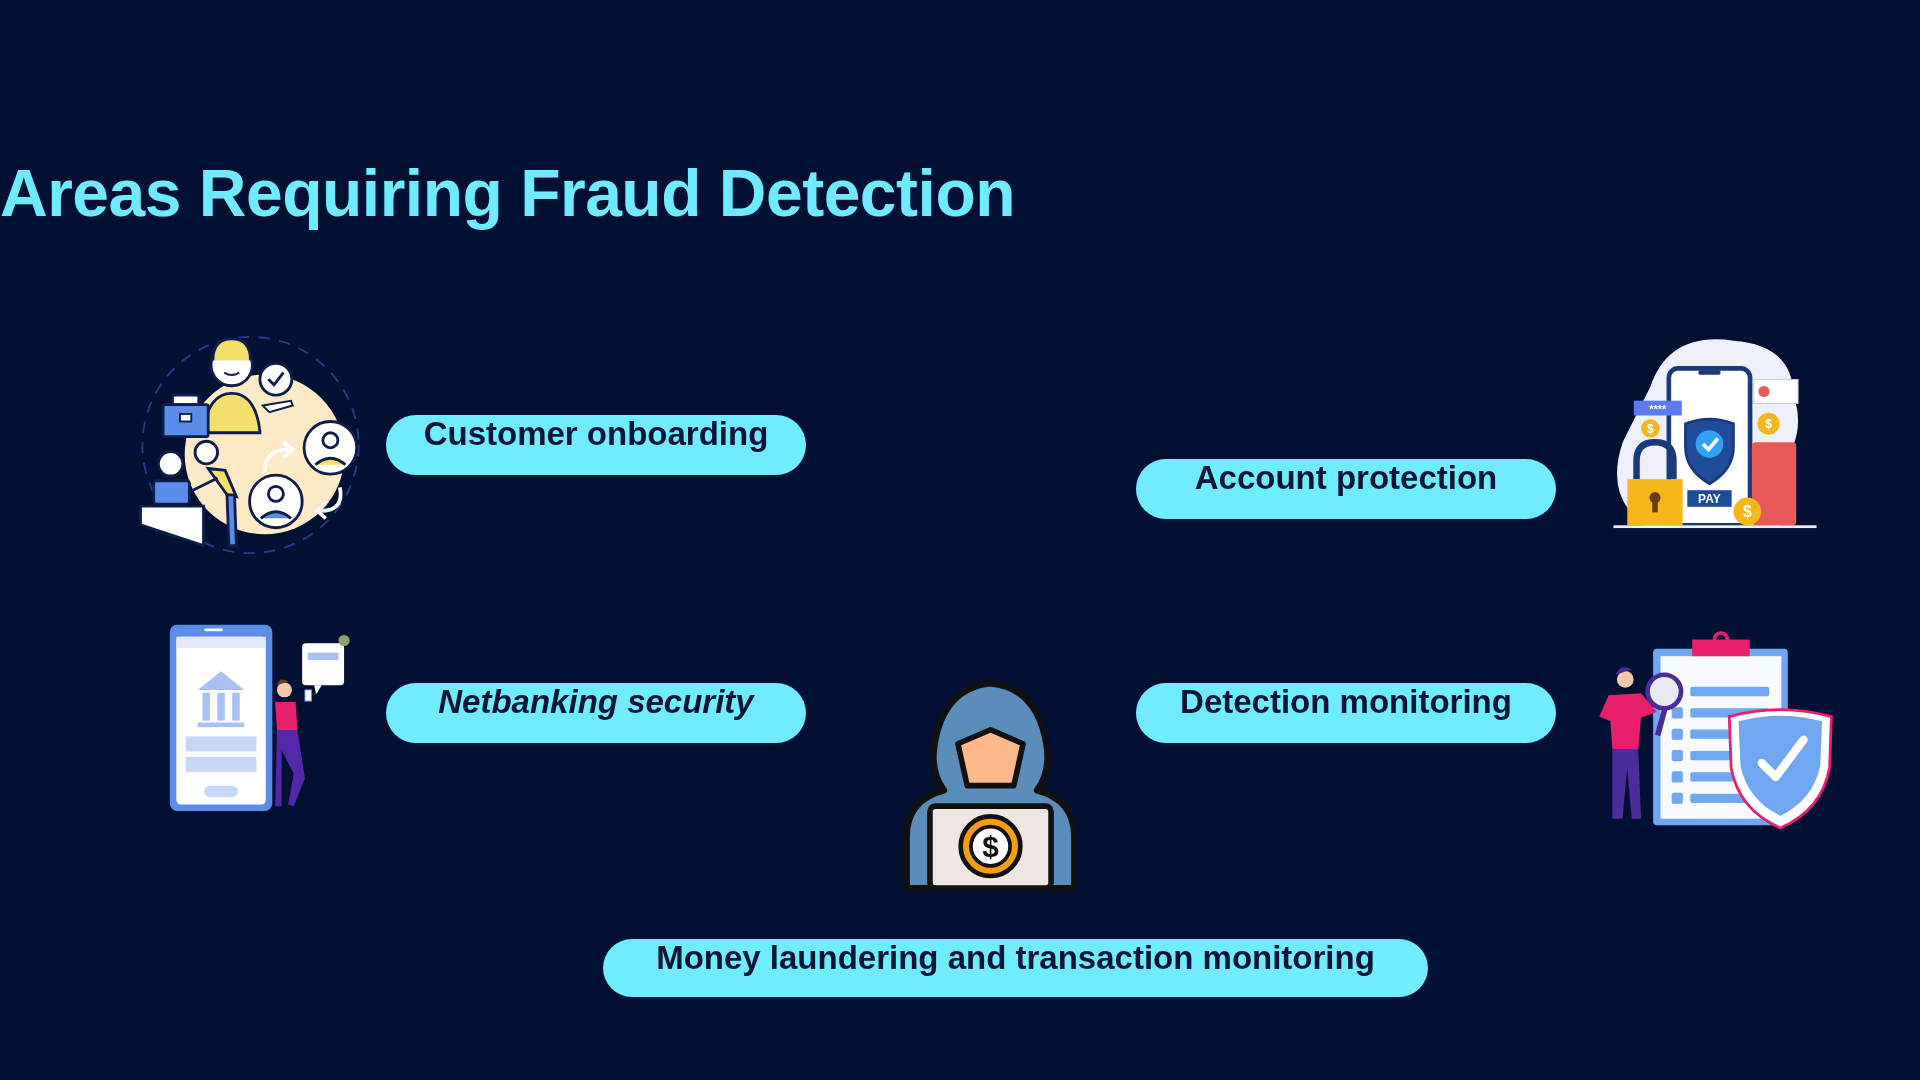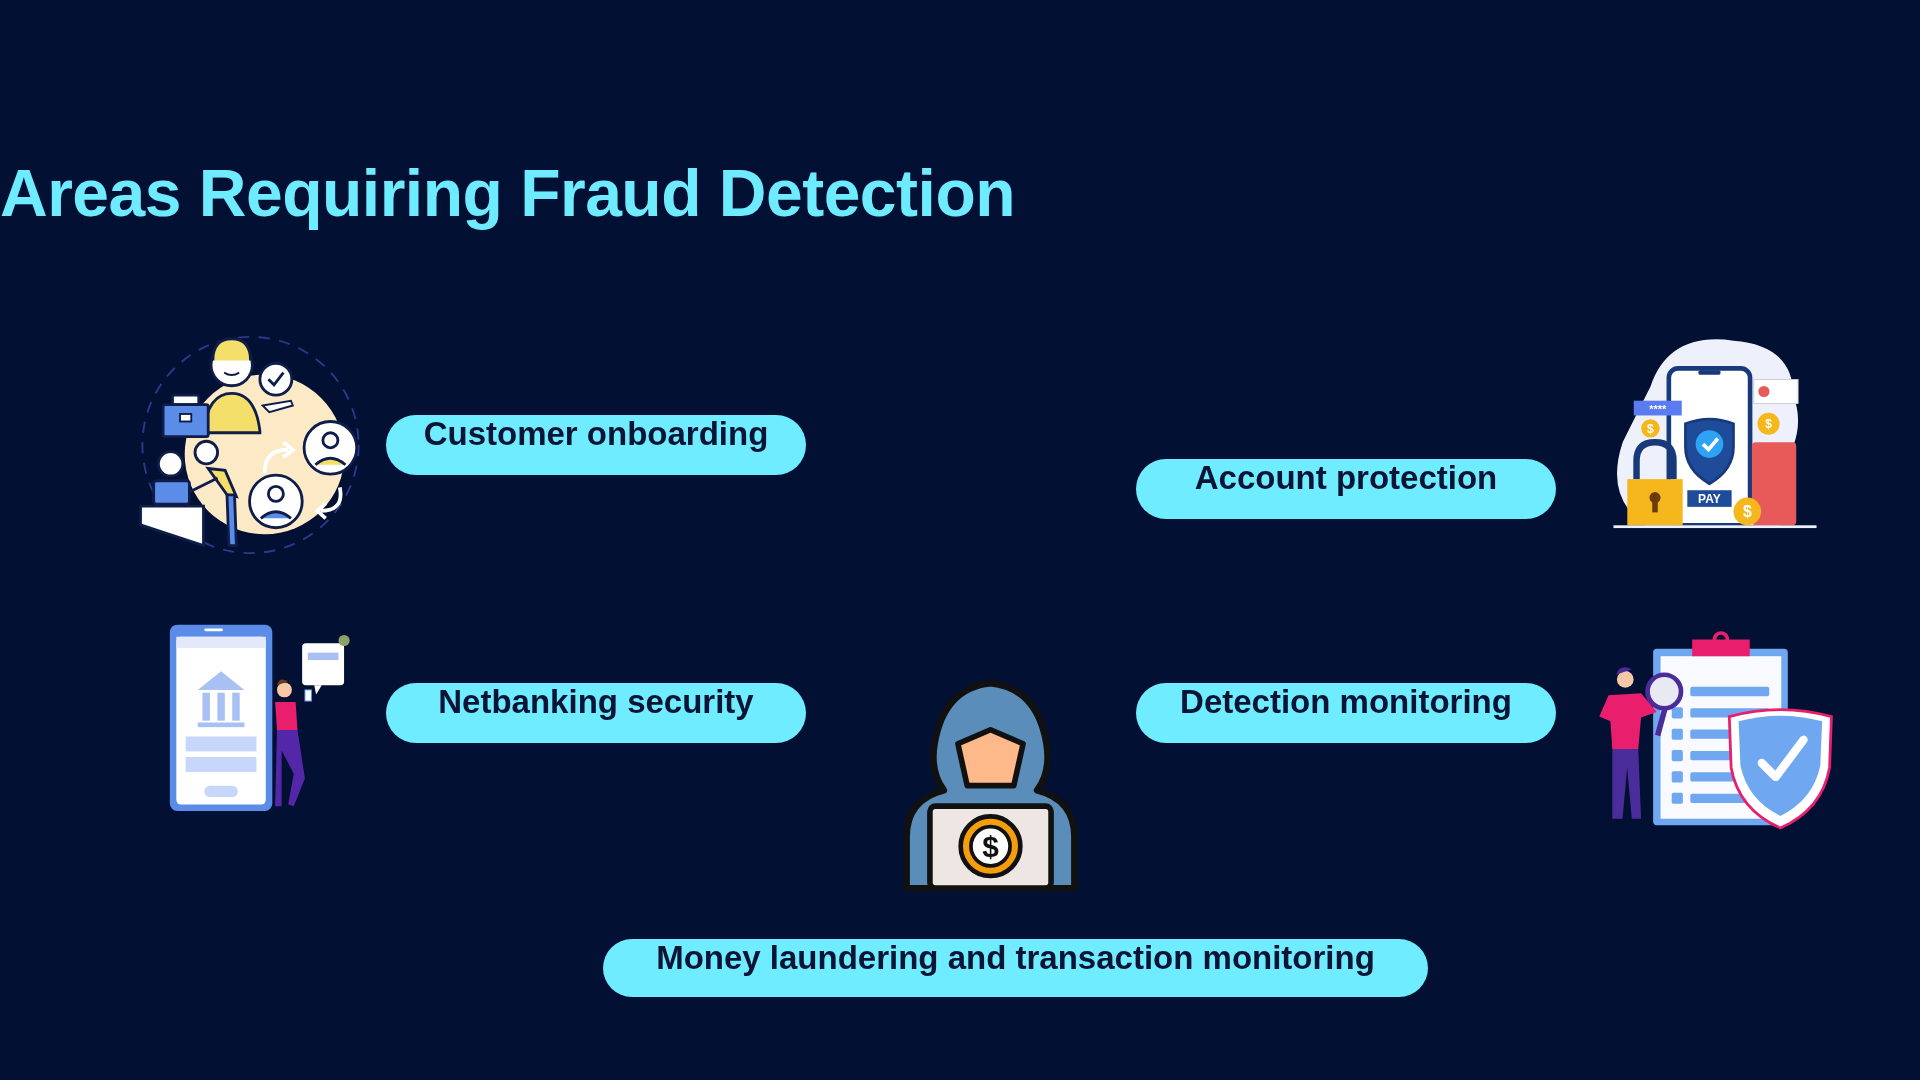--- a/index.html
+++ b/index.html
@@ -18,21 +18,21 @@
   .title div { display: block; }
   .pill {
     position: absolute; height: 60px; border-radius: 30px;
     background: #6FECFF; color: #0A1535;
     font-weight: 700; font-size: 33px;
     display: flex; align-items: flex-start; justify-content: center;
     box-sizing: border-box; white-space: nowrap;
   }
   .pill-onboarding { left: 386px; top: 415px; width: 420px; }
   .pill-account { left: 1136px; top: 415px; width: 420px; margin-top: 44px; }
-  .pill-netbanking { left: 386px; top: 683px; width: 420px; }
+  .pill-netbanking { left: 386px; top: 683px; width: 420px; font-style: italic; }
   .pill-compliance { left: 1136px; top: 683px; width: 420px; }
   .pill-money { left: 603px; top: 939px; width: 825px; height: 58px; font-size: 33px; }
   .illus { position: absolute; }
   svg { display: block; }
 </style>
 </head>
 <body>
 
 <div class="title">
   <div>Areas Requiring Fraud Detection</div>

